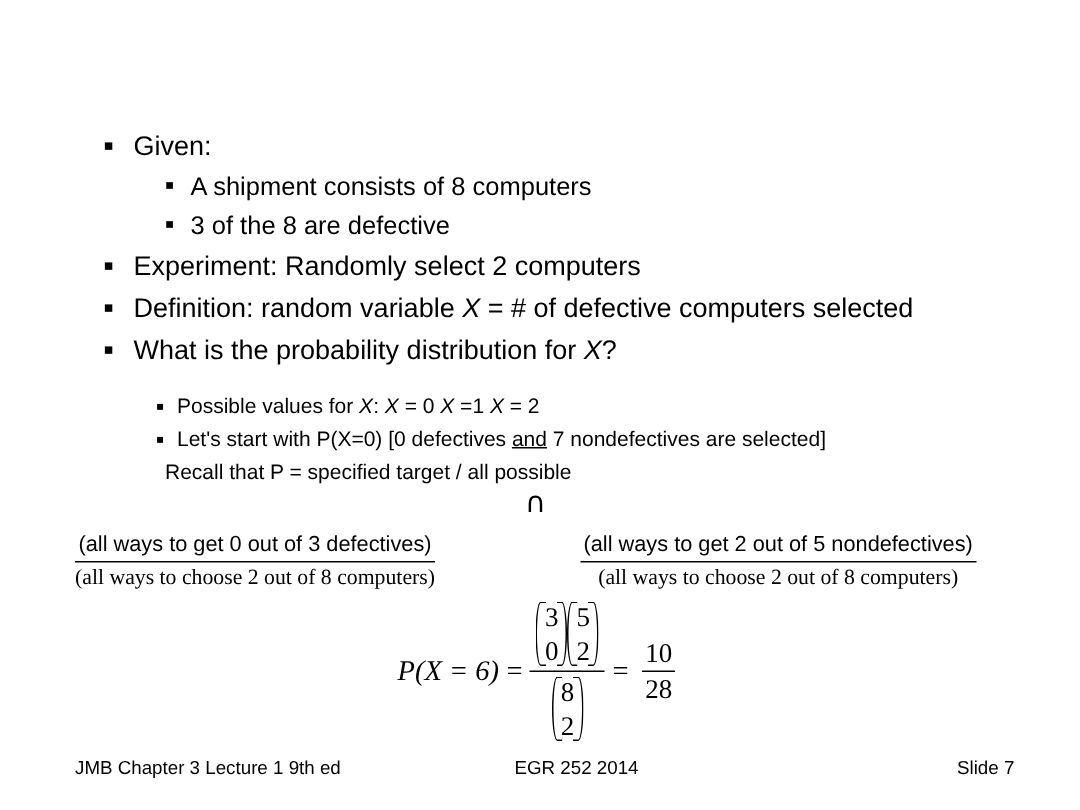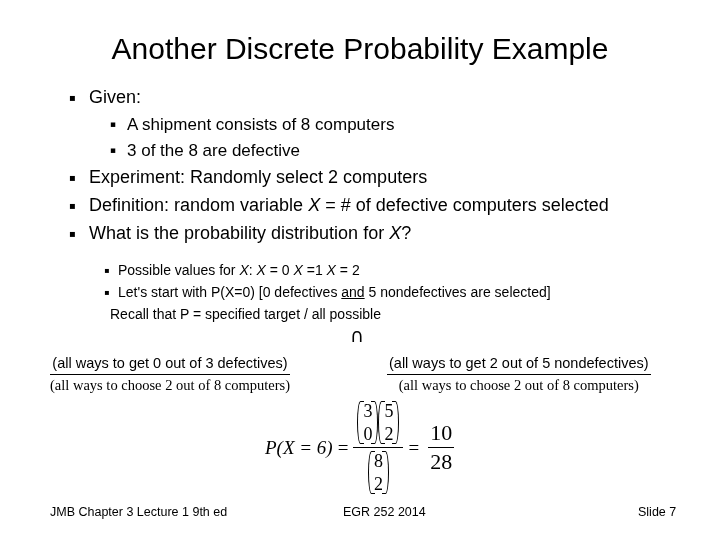--- a/index.html
+++ b/index.html
@@ -256,21 +256,21 @@
     right: 0;
     border-left: none;
     border-radius: 0 70% 70% 0;
   }
 
   .numfrac {
     display: inline-flex;
     flex-direction: column;
     align-items: center;
     margin-left: 4px;
-    font-size: 22px;
+    font-size: 18px;
   }
   .numfrac .nf-top { padding: 0 2px 1px 2px; }
   .numfrac .nf-bar { width: 100%; height: 1.4px; background: #000; }
   .numfrac .nf-bot { padding: 1px 2px 0 2px; }
 
   
   .footer {
     position: absolute;
     left: 0;
     top: 503px;
@@ -281,21 +281,20 @@
   }
   .footer .f-left  { position: absolute; left: 50px; }
   .footer .f-mid   { position: absolute; left: 343px; }
   .footer .f-right { position: absolute; left: 638px; }
 </style>
 </head>
 <body>
 
 <div class="slide">
 
-  <div class="title">Another Discrete Probability Example</div>
 
   <div class="body">
 
     <div class="bullet-row lvl1">
       <span class="bul">▪</span>
       <span class="txt">Given:</span>
     </div>
 
     <div class="bullet-row lvl2">
       <span class="bul">▪</span>
@@ -324,21 +323,21 @@
 
     <div style="height:12px"></div>
 
     <div class="bullet-row lvl3">
       <span class="bul">▪</span>
       <span class="txt"><span>Possible  values for </span><span class="ital">X</span><span>:   </span><span class="ital">X</span><span> = 0   </span><span class="ital">X</span><span> =1   </span><span class="ital">X</span><span> = 2</span></span>
     </div>
 
     <div class="bullet-row lvl3">
       <span class="bul">▪</span>
-      <span class="txt"><span>Let's start with P(X=0)    [0 defectives </span><span class="und">and</span><span>  5 nondefectives are selected]</span></span>
+      <span class="txt"><span>Let's start with P(X=0)    [0 defectives </span><span class="und">and</span><span>  7 nondefectives are selected]</span></span>
     </div>
 
     <div class="plainline">
       <span class="txt">Recall that P = specified target / all possible</span>
     </div>
 
   </div>
 
   <div class="ratios">
     <div class="ratio-wrap">

